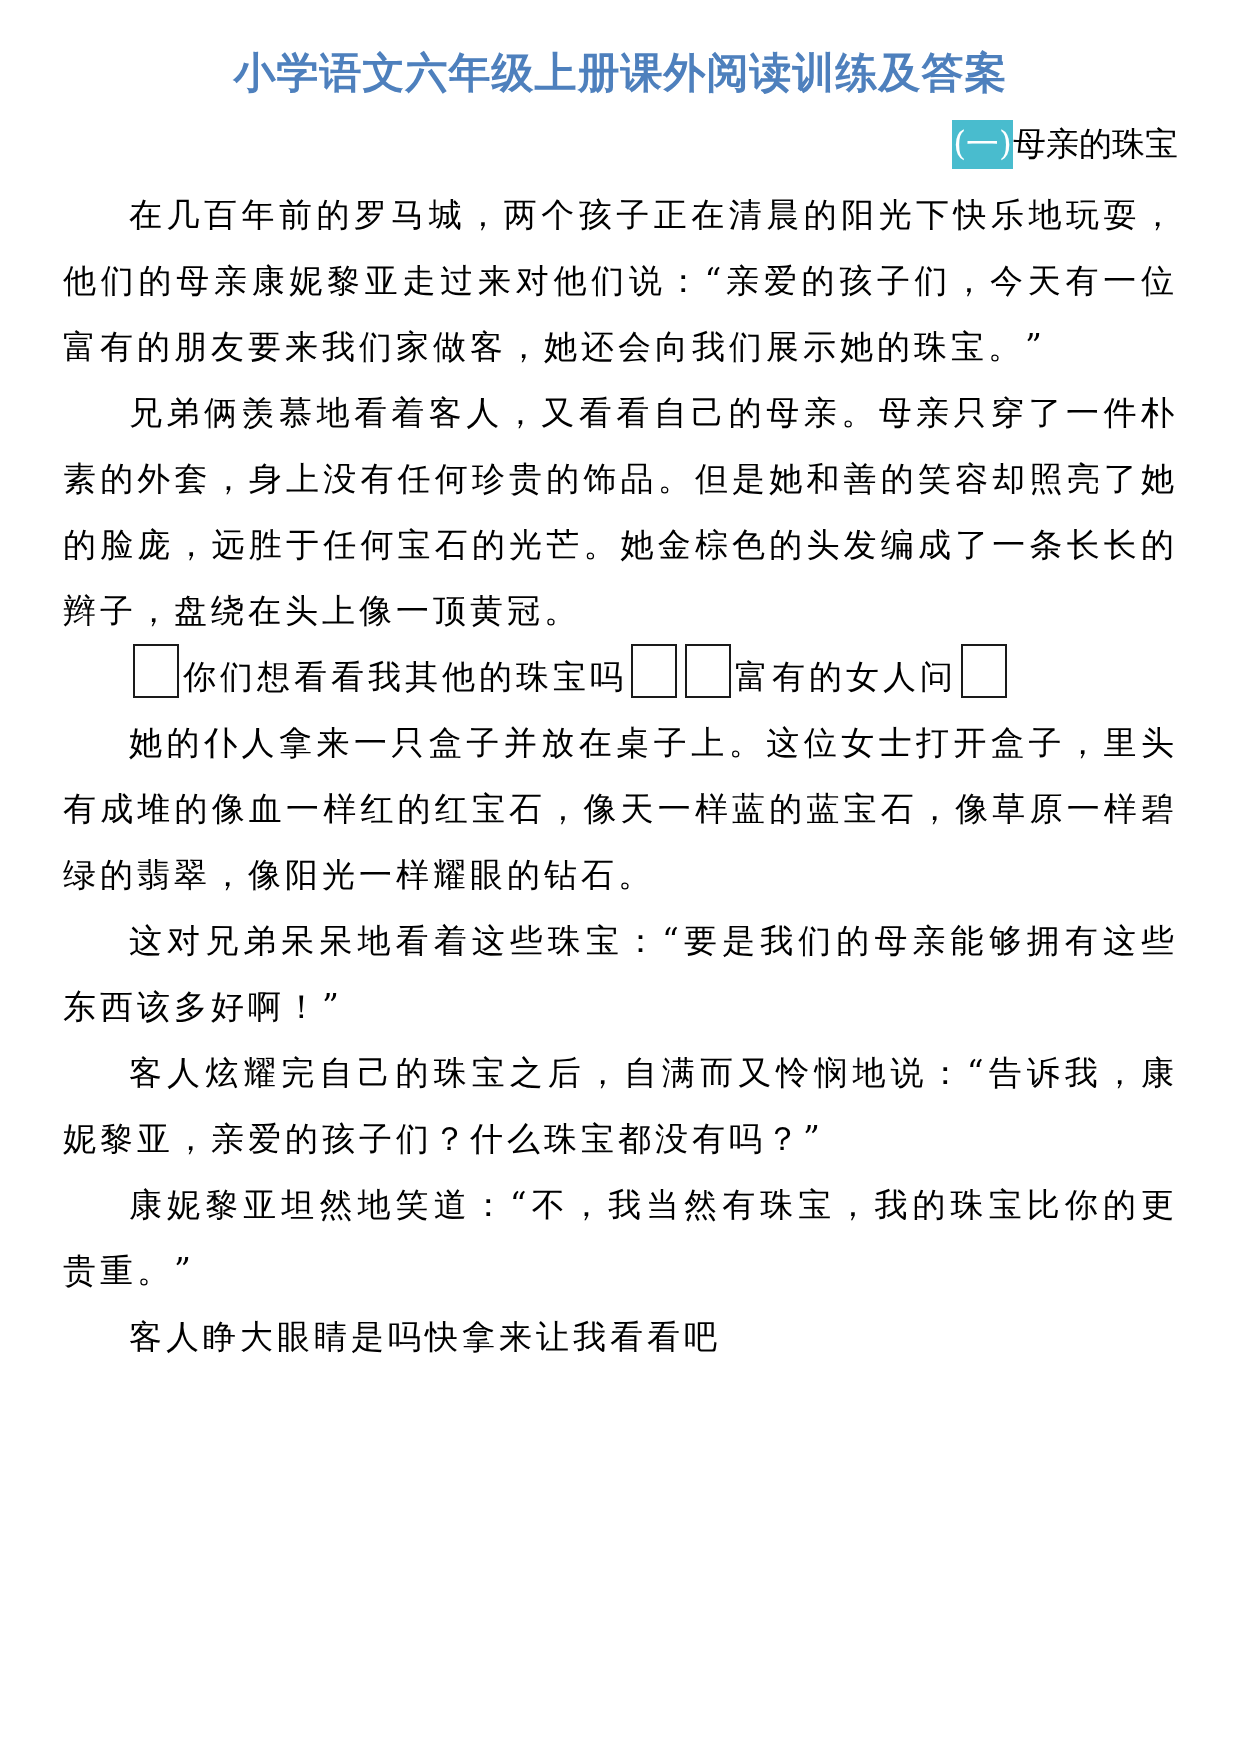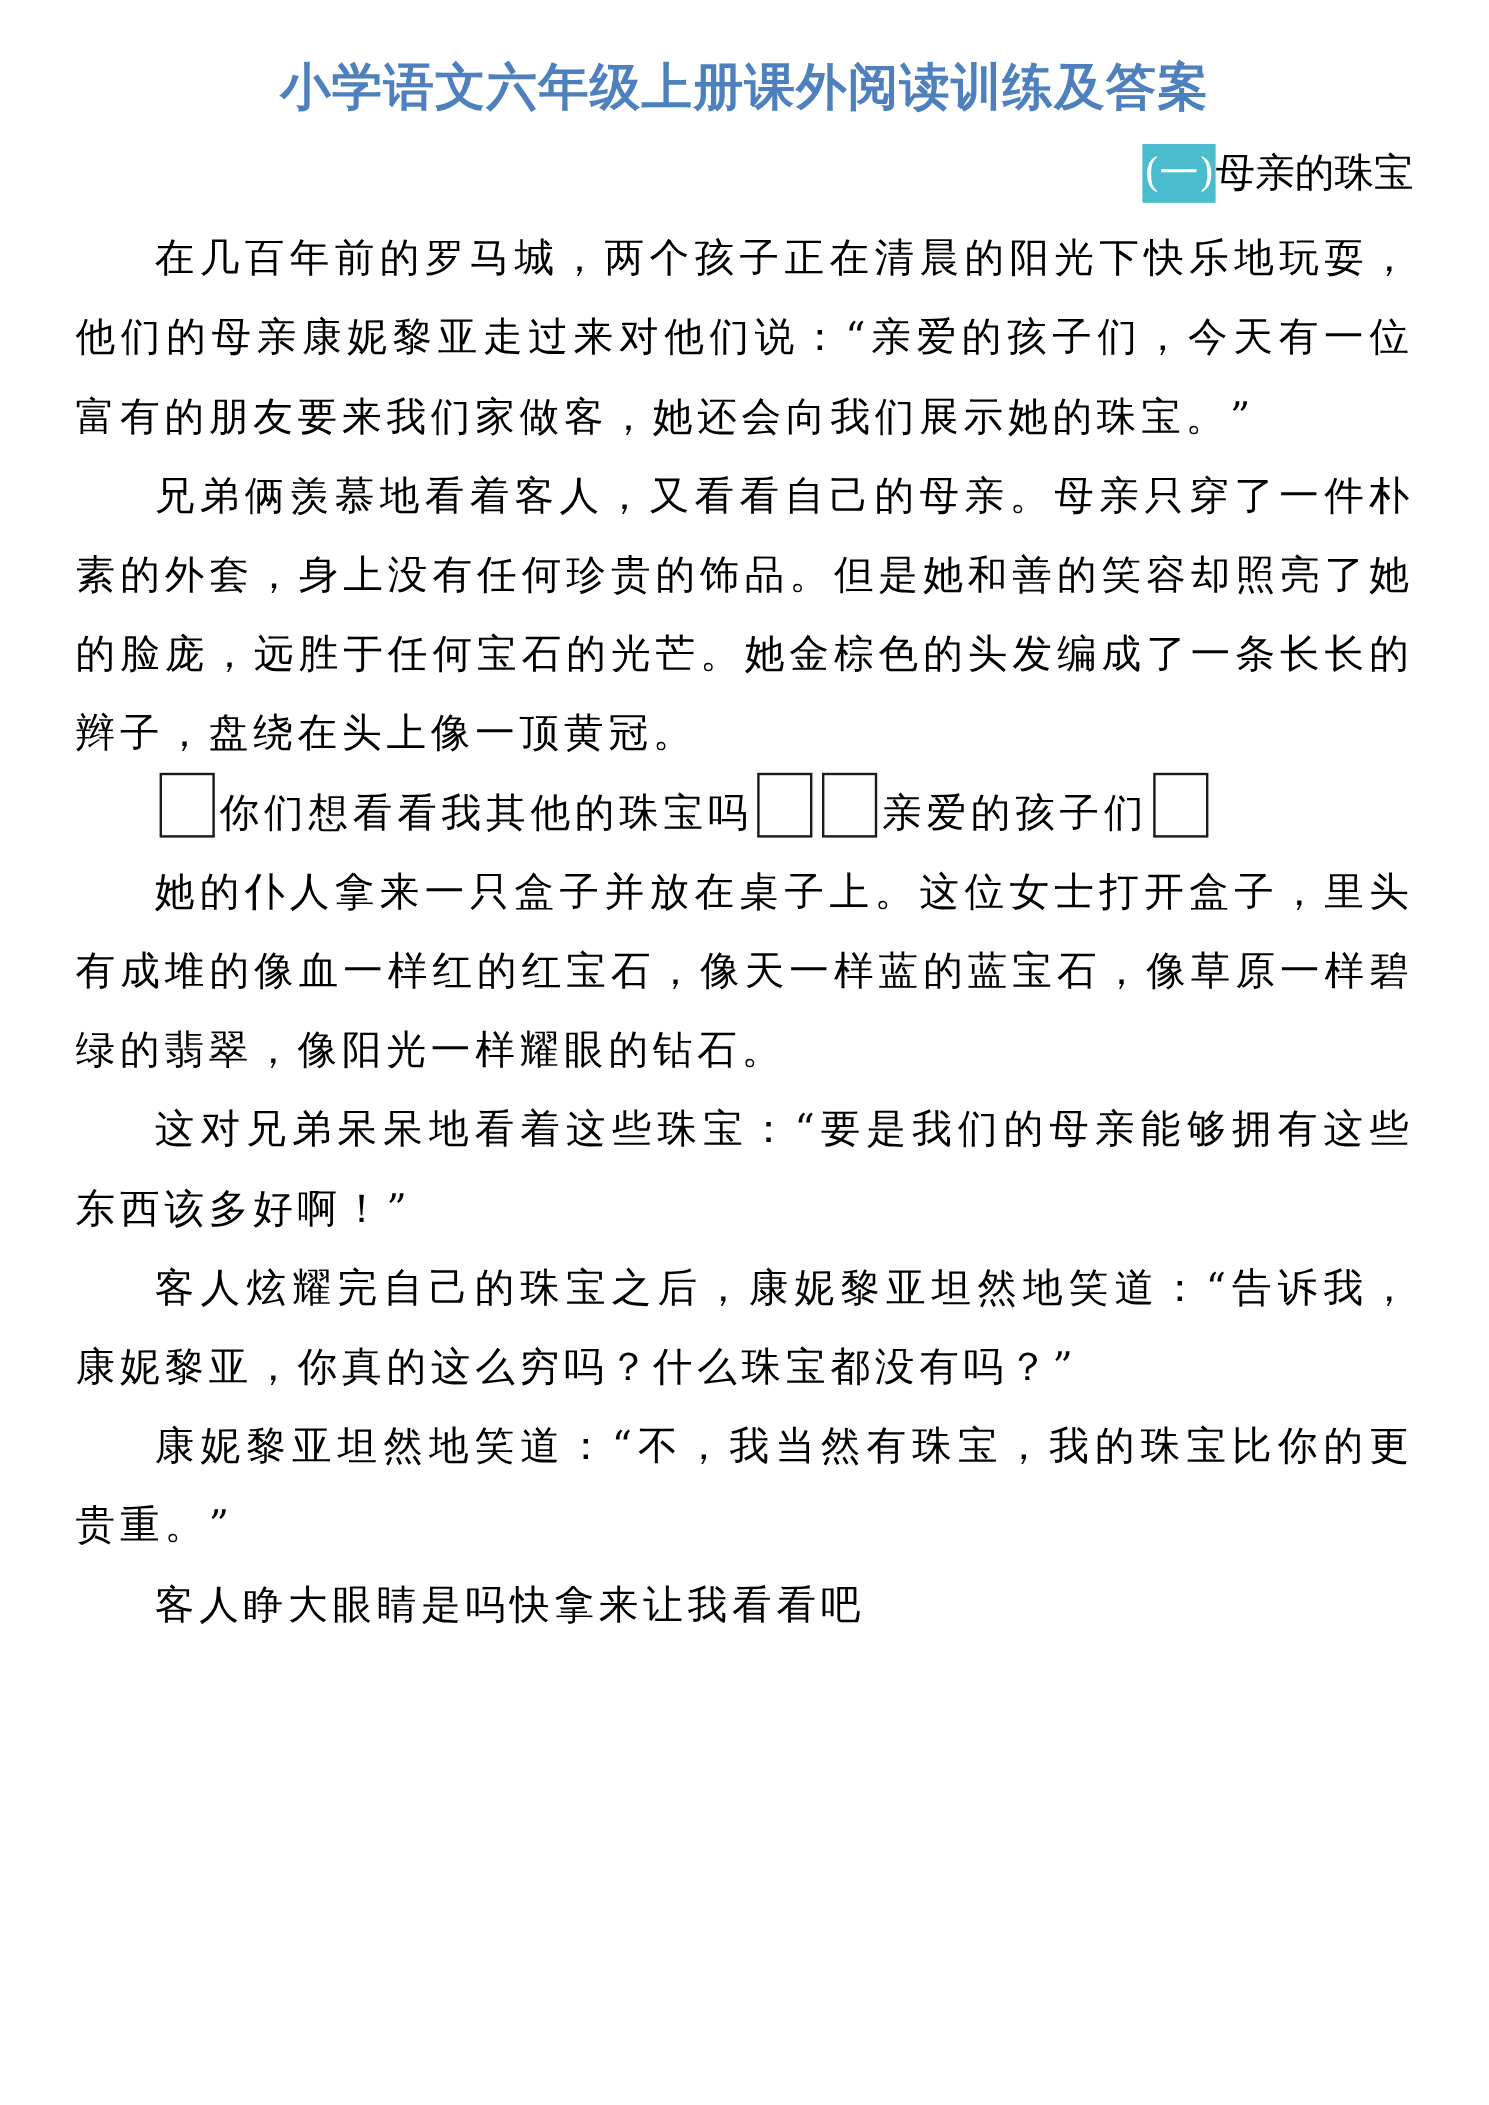--- a/index.html
+++ b/index.html
@@ -73,21 +73,21 @@
 
   <h1 class="doc-title">小学语文六年级上册课外阅读训练及答案</h1>
 
   <div class="doc-subtitle">
     <span class="section-marker">(一)</span><span>母亲的珠宝</span>
   </div>
 
   <div class="article" id="article-body">
       <p class="para"><span>在几百年前的罗马城，两个孩子正在清晨的阳光下快乐地玩耍，他们的母亲康妮黎亚走过来对他们说：“亲爱的孩子们，今天有一位富有的朋友要来我们家做客，她还会向我们展示她的珠宝。”</span></p>
       <p class="para"><span>兄弟俩羡慕地看着客人，又看看自己的母亲。母亲只穿了一件朴素的外套，身上没有任何珍贵的饰品。但是她和善的笑容却照亮了她的脸庞，远胜于任何宝石的光芒。她金棕色的头发编成了一条长长的辫子，盘绕在头上像一顶黄冠。</span></p>
-      <p class="para"><span class="punct-box"></span><span>你们想看看我其他的珠宝吗</span><span class="punct-box"></span><span class="punct-box"></span><span>亲爱的孩子们</span><span class="punct-box"></span></p>
+      <p class="para"><span class="punct-box"></span><span>你们想看看我其他的珠宝吗</span><span class="punct-box"></span><span class="punct-box"></span><span>富有的女人问</span><span class="punct-box"></span></p>
       <p class="para"><span>她的仆人拿来一只盒子并放在桌子上。这位女士打开盒子，里头有成堆的像血一样红的红宝石，像天一样蓝的蓝宝石，像草原一样碧绿的翡翠，像阳光一样耀眼的钻石。</span></p>
       <p class="para"><span>这对兄弟呆呆地看着这些珠宝：“要是我们的母亲能够拥有这些东西该多好啊！”</span></p>
-      <p class="para"><span>客人炫耀完自己的珠宝之后，康妮黎亚坦然地笑道：“告诉我，康妮黎亚，你真的这么穷吗？什么珠宝都没有吗？”</span></p>
+      <p class="para"><span>客人炫耀完自己的珠宝之后，自满而又怜悯地说：“告诉我，康妮黎亚，亲爱的孩子们？什么珠宝都没有吗？”</span></p>
       <p class="para"><span>康妮黎亚坦然地笑道：“不，我当然有珠宝，我的珠宝比你的更贵重。”</span></p>
       <p class="para"><span>客人睁大眼睛是吗快拿来让我看看吧</span></p>
     </div>
 
 </div>
 
 </body></html>

